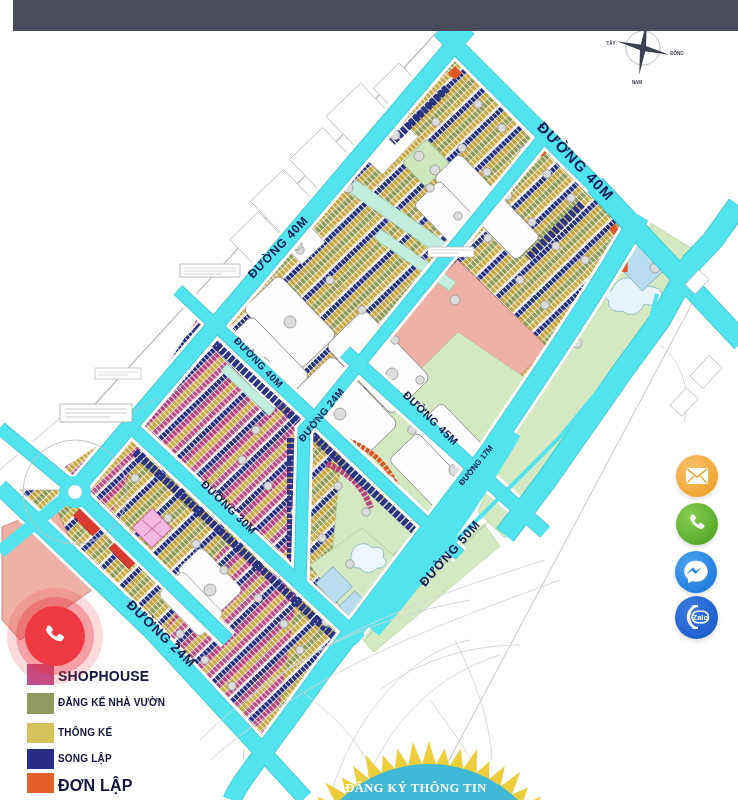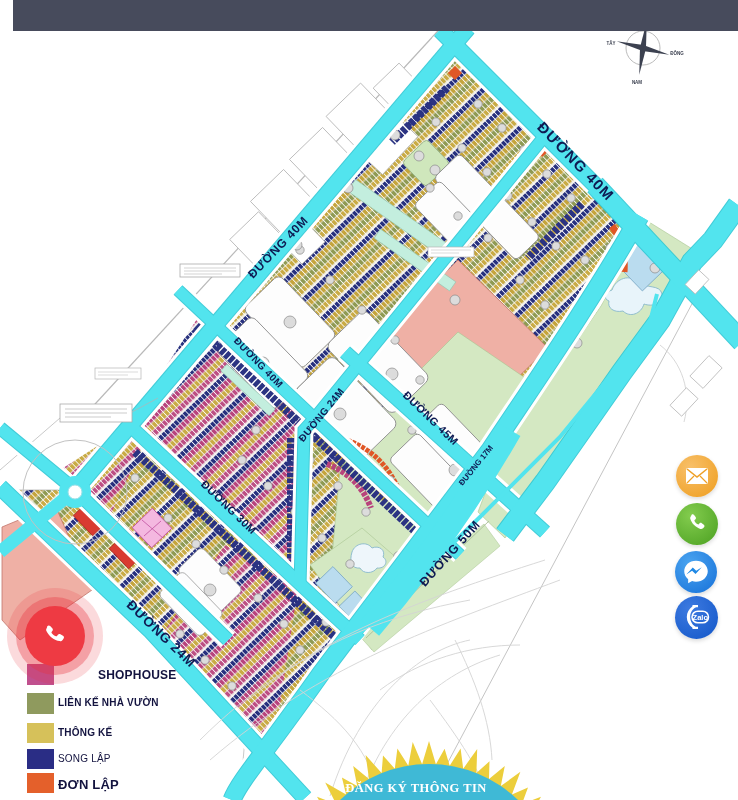--- a/index.html
+++ b/index.html
@@ -340,33 +340,33 @@
   <polygon fill="#ecce3c" points="429.0,741.0 435.9,764.2 444.6,748.8 449.7,765.7 460.6,748.4 463.2,768.7 477.2,748.9 476.4,773.1 489.5,761.3 489.0,778.9 504.8,766.0 500.8,786.1 520.4,771.8 511.9,794.4 528.0,787.5 521.9,804.0 541.0,796.8 530.9,814.5 554.0,807.3 538.7,826.0 556.2,824.5 545.2,838.3 565.6,837.6 550.3,851.1 574.5,851.6 554.0,864.5 571.1,868.7 556.2,878.2 575.8,884.0 557.0,892.0 579.8,900.2 556.2,905.8 571.1,915.3 554.0,919.5 570.6,931.3 550.3,932.9 569.3,947.9 545.2,945.7 556.2,959.5 538.7,958.0 550.7,974.5 530.9,969.5 544.1,989.8 521.9,980.0 528.0,996.5 511.9,989.6 518.0,1009.0 500.8,997.9 506.8,1021.4 489.0,1005.1 489.5,1022.7 476.4,1010.9 475.9,1031.3 463.2,1015.3 461.5,1039.5 449.7,1018.3 444.6,1035.2 435.9,1019.8 429.0,1039.0 422.1,1019.8 412.7,1042.1 408.3,1018.3 398.0,1032.6 394.8,1015.3 382.1,1031.3 381.6,1010.9 365.6,1029.0 369.0,1005.1 354.8,1015.4 357.2,997.9 340.0,1009.0 346.1,989.6 325.2,1001.6 336.1,980.0 319.2,985.2 327.1,969.5 307.3,974.5 319.3,958.0 295.6,962.7 312.8,945.7 295.2,945.3 307.7,932.9 287.4,931.3 304.0,919.5 280.0,916.4 301.8,905.8 285.2,899.8 301.0,892.0 282.2,884.0 301.8,878.2 280.0,867.6 304.0,864.5 290.2,853.5 307.7,851.1 292.4,837.6 312.8,838.3 295.6,821.3 319.3,826.0 309.8,811.2 327.1,814.5 317.0,796.8 336.1,804.0 325.2,782.4 346.1,794.4 341.9,777.4 357.2,786.1 353.2,766.0 369.0,778.9 365.6,755.0 381.6,773.1 383.0,755.5 394.8,768.7 397.4,748.4 408.3,765.7 412.7,741.9 422.1,764.2"></polygon>
   <circle cx="429" cy="892" r="128" fill="#3fb9d6"></circle>
   <text x="416" y="792" font-family="Liberation Serif, serif" font-size="12.5" font-weight="bold" fill="#ffffff" text-anchor="middle" letter-spacing="0.5">ĐĂNG KÝ THÔNG TIN</text>
 </g>
 </svg>
 
 
 <div style="position:absolute;left:27px;top:664px;">
 
   <div style="position:absolute;left:0;top:0;width:27px;height:21px;background:#c0508e;"></div>
-  <div style="position:absolute;left:31px;top:4px;font-size:12px;font-weight:bold;color:#13133f;white-space:nowrap;letter-spacing:0.2px;margin-left:40px;">SHOPHOUSE</div>
+  <div style="position:absolute;left:31px;top:4px;font-size:14px;font-weight:bold;color:#13133f;white-space:nowrap;letter-spacing:0.2px;">SHOPHOUSE</div>
 
   <div style="position:absolute;left:0;top:29px;width:27px;height:21px;background:#8f9a5e;"></div>
-  <div style="position:absolute;left:31px;top:33px;font-size:10px;font-weight:bold;color:#13133f;white-space:nowrap;letter-spacing:0.2px;">LIÊN KẾ NHÀ VƯỜN</div>
+  <div style="position:absolute;left:31px;top:33px;font-size:10px;font-weight:bold;color:#13133f;white-space:nowrap;letter-spacing:0.2px;">ĐĂNG KẾ NHÀ VƯỜN</div>
 
   <div style="position:absolute;left:0;top:59px;width:27px;height:20px;background:#d6c15a;"></div>
   <div style="position:absolute;left:31px;top:63px;font-size:10px;font-weight:bold;color:#13133f;white-space:nowrap;letter-spacing:0.2px;">THÔNG KẾ</div>
 
   <div style="position:absolute;left:0;top:85px;width:27px;height:20px;background:#2a2d85;"></div>
-  <div style="position:absolute;left:31px;top:89px;font-size:10px;font-weight:normal;color:#13133f;white-space:nowrap;letter-spacing:0.2px;">SONG LẬP</div>
+  <div style="position:absolute;left:31px;top:89px;font-size:10px;font-weight:bold;color:#13133f;white-space:nowrap;letter-spacing:0.2px;">SONG LẬP</div>
 
   <div style="position:absolute;left:0;top:109px;width:27px;height:20px;background:#e4602b;"></div>
-  <div style="position:absolute;left:31px;top:113px;font-size:13px;font-weight:bold;color:#13133f;white-space:nowrap;letter-spacing:0.2px;">ĐƠN LẬP</div>
+  <div style="position:absolute;left:31px;top:113px;font-size:16px;font-weight:bold;color:#13133f;white-space:nowrap;letter-spacing:0.2px;">ĐƠN LẬP</div>
 </div>
 
 
 <div style="position:absolute;left:7px;top:588px;width:96px;height:96px;border-radius:50%;background:rgba(233,52,62,0.18);"></div>
 <div style="position:absolute;left:16px;top:597px;width:78px;height:78px;border-radius:50%;background:rgba(233,52,62,0.35);"></div>
 <div style="position:absolute;left:25px;top:606px;width:60px;height:60px;border-radius:50%;background:#ee3a43;"></div>
 <svg style="position:absolute;left:41px;top:622px;" width="28" height="28" viewBox="0 0 24 24">
   <path d="M6.6 2.8c.7-.7 1.9-.6 2.5.2l1.5 2c.5.7.5 1.6-.1 2.2l-.9.9c-.2.2-.2.6-.1.9.7 1.4 1.9 2.6 3.3 3.3.3.2.7.1.9-.1l.9-.9c.6-.6 1.5-.6 2.2-.1l2 1.5c.8.6.9 1.8.2 2.5l-1 1c-.7.7-1.7 1-2.6.7-2.3-.7-4.5-2-6.3-3.8-1.8-1.8-3.1-4-3.8-6.3-.3-.9 0-1.9.7-2.6z" fill="#fff" transform="rotate(-8 12 12)"></path>
 </svg>
 

